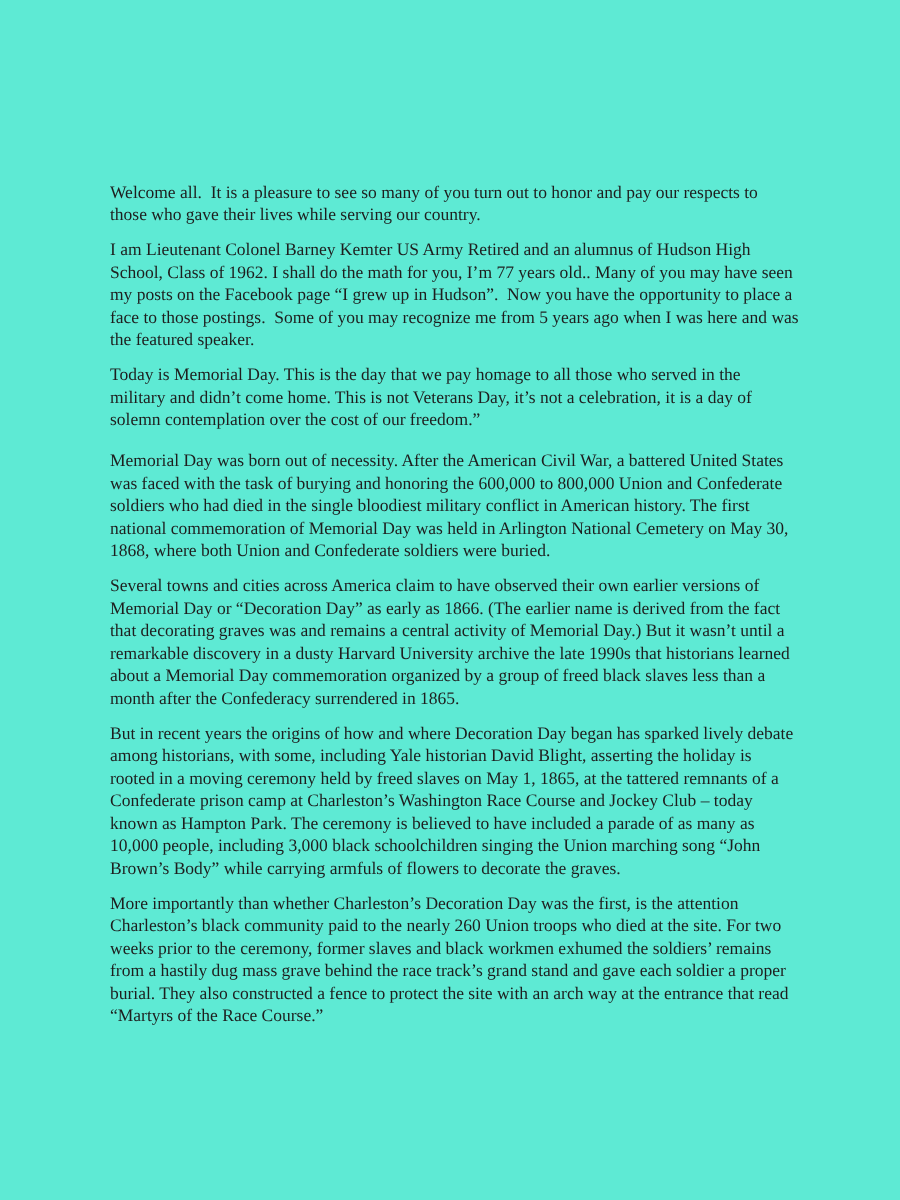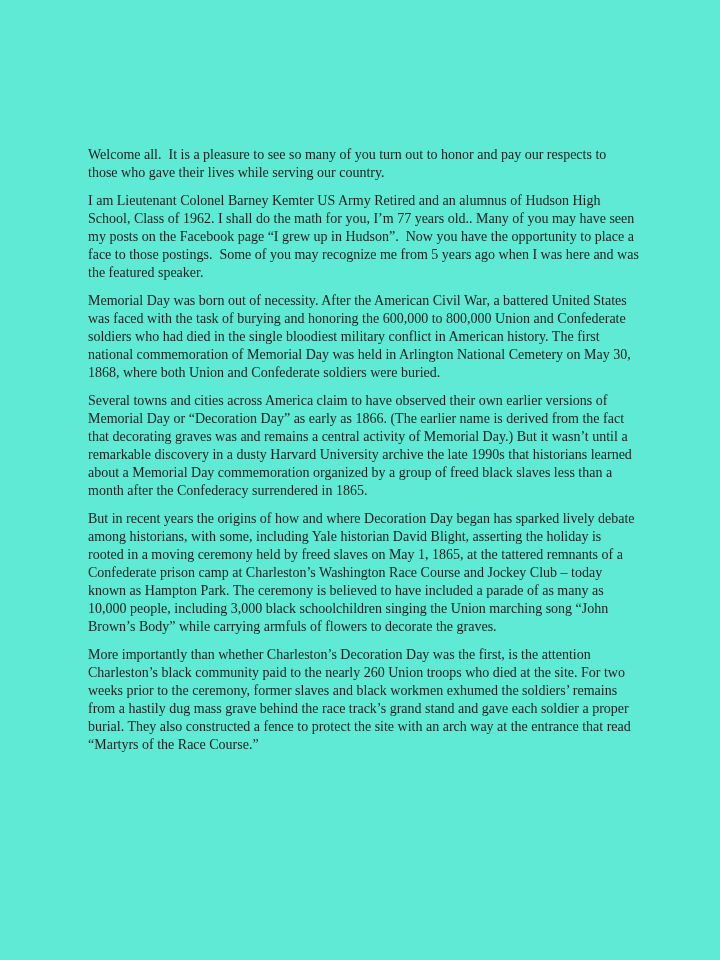--- a/index.html
+++ b/index.html
@@ -33,18 +33,19 @@
     margin-bottom: 15px;
   }
 </style>
 </head>
 <body>
 
 <div class="page" style="background: #5eead4;">
   <div class="doc-body">
     <p style="color: rgb(30, 30, 30);">Welcome all.  It is a pleasure to see so many of you turn out to honor and pay our respects to those who gave their lives while serving our country.</p>
     <p style="color: rgb(30, 30, 30);">I am Lieutenant Colonel Barney Kemter US Army Retired and an alumnus of Hudson High School, Class of 1962. I shall do the math for you, I’m 77 years old.. Many of you may have seen my posts on the Facebook page “I grew up in Hudson”.  Now you have the opportunity to place a face to those postings.  Some of you may recognize me from 5 years ago when I was here and was the featured speaker.</p>
+    <p class="extra-gap" style="color: rgb(30, 30, 30);">Today is Memorial Day. This is the day that we pay homage to all those who served in the military and didn’t come home. This is not Veterans Day, it’s not a celebration, it is a day of solemn contemplation over the cost of our freedom.”</p>
     <p style="color: rgb(30, 30, 30);">Memorial Day was born out of necessity. After the American Civil War, a battered United States was faced with the task of burying and honoring the 600,000 to 800,000 Union and Confederate soldiers who had died in the single bloodiest military conflict in American history. The first national commemoration of Memorial Day was held in Arlington National Cemetery on May 30, 1868, where both Union and Confederate soldiers were buried.</p>
     <p style="color: rgb(30, 30, 30);">Several towns and cities across America claim to have observed their own earlier versions of Memorial Day or “Decoration Day” as early as 1866. (The earlier name is derived from the fact that decorating graves was and remains a central activity of Memorial Day.) But it wasn’t until a remarkable discovery in a dusty Harvard University archive the late 1990s that historians learned about a Memorial Day commemoration organized by a group of freed black slaves less than a month after the Confederacy surrendered in 1865.</p>
     <p style="color: rgb(30, 30, 30);">But in recent years the origins of how and where Decoration Day began has sparked lively debate among historians, with some, including Yale historian David Blight, asserting the holiday is rooted in a moving ceremony held by freed slaves on May 1, 1865, at the tattered remnants of a Confederate prison camp at Charleston’s Washington Race Course and Jockey Club – today known as Hampton Park. The ceremony is believed to have included a parade of as many as 10,000 people, including 3,000 black schoolchildren singing the Union marching song “John Brown’s Body” while carrying armfuls of flowers to decorate the graves.</p>
     <p style="color: rgb(30, 30, 30);">More importantly than whether Charleston’s Decoration Day was the first, is the attention Charleston’s black community paid to the nearly 260 Union troops who died at the site. For two weeks prior to the ceremony, former slaves and black workmen exhumed the soldiers’ remains from a hastily dug mass grave behind the race track’s grand stand and gave each soldier a proper burial. They also constructed a fence to protect the site with an arch way at the entrance that read “Martyrs of the Race Course.”</p>
   </div>
 </div>
 
 </body></html>

